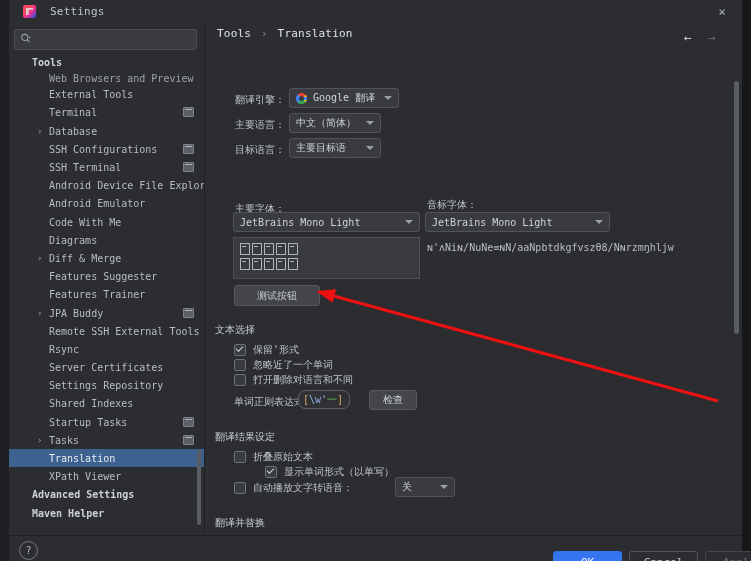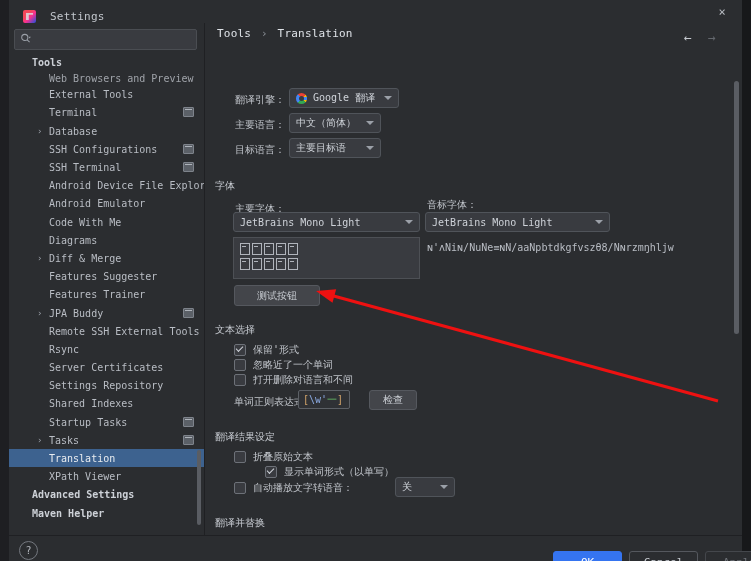--- a/index.html
+++ b/index.html
@@ -22,21 +22,21 @@
   }
   .desktop-right {
     position: absolute; left: 742px; top: 0; width: 9px; height: 561px;
     background: #17181a;
   }
   
   .titlebar {
     position: absolute; left: 9px; top: 0; width: 733px; height: 23px;
     background: #2b2d30;
     border-bottom: 1px solid #1f2023;
-    display: flex; align-items: flex-end;
+    display: flex; align-items: center;
   }
   .app-icon {
     position: relative;
     width: 13px; height: 13px;
     margin-left: 14px;
     border-radius: 2px;
     background: linear-gradient(135deg,#f5475b 0%, #f5475b 35%, #ff318c 55%, #1a4fe0 100%);
     overflow: hidden;
   }
   .app-icon::after {
@@ -308,21 +308,21 @@
   .cb-row .cbl {
     font-size: 10px; color: #c0c4ca;
     margin-left: 7px; white-space: nowrap;
   }
   
   .rx-input {
     position: absolute;
     height: 19px;
     background: #2f3135;
     border: 1px solid #5c6066;
-    border-radius: 2px;
+    border-radius: 7px;
     box-sizing: border-box;
     display: flex; align-items: center;
     font-size: 10px;
     padding: 0 4px;
     cursor: text;
   }
   .rx-input .tok-br { color: #d4a66b; }
   .rx-input .tok-esc { color: #8aa9e0; }
   .rx-input .tok-cn { color: #6ac46a; }
   
@@ -515,24 +515,20 @@
           <div class="ctext">中文（简体）</div>
           <div class="caret"></div>
         </div>
 
         <div class="row-label" style="left:30px; top:92px;">目标语言：</div>
         <div class="combo" style="left:84px; top:87px; width:92px;">
           <div class="ctext">主要目标语</div>
           <div class="caret"></div>
         </div>
 
-        <div class="grp" style="top:128px;">
-          <div class="gline"></div>
-          <div class="gtitle">字体</div>
-        </div>
 
         <div class="row-label" style="left:30px; top:151px;">主要字体：</div>
         <div class="combo" style="left:28px; top:161px; width:187px;">
           <div class="ctext">JetBrains Mono Light</div>
           <div class="caret"></div>
         </div>
 
         <div class="row-label" style="left:222px; top:147px;">音标字体：</div>
         <div class="combo" style="left:220px; top:161px; width:185px;">
           <div class="ctext">JetBrains Mono Light</div>

